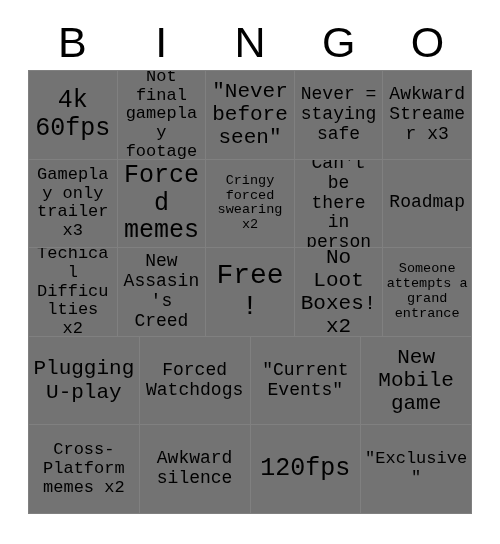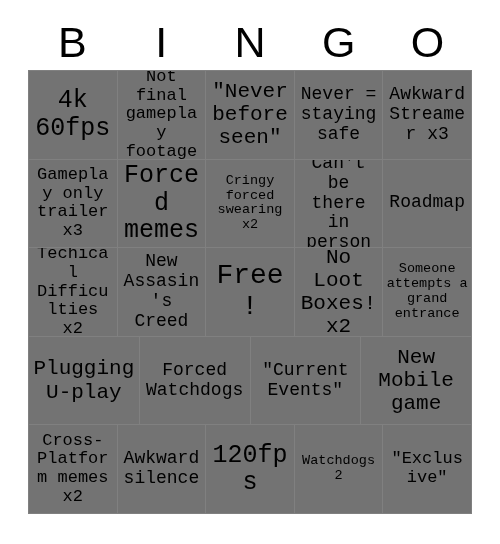--- a/index.html
+++ b/index.html
@@ -185,21 +185,18 @@
       <div class="bingo-cell">
           <span class="cell-text fs-s">Cross-Platform memes x2</span>
         </div>
       <div class="bingo-cell">
           <span class="cell-text fs-m">Awkward silence</span>
         </div>
       <div class="bingo-cell">
           <span class="cell-text fs-xl">120fps</span>
         </div>
       <div class="bingo-cell">
-          <span class="cell-text fs-xs">Watchdogs 2</span>
-        </div>
-      <div class="bingo-cell">
           <span class="cell-text fs-s">"Exclusive"</span>
         </div>
     </div>
 
   </div>
 </div>
 
 </body></html>

